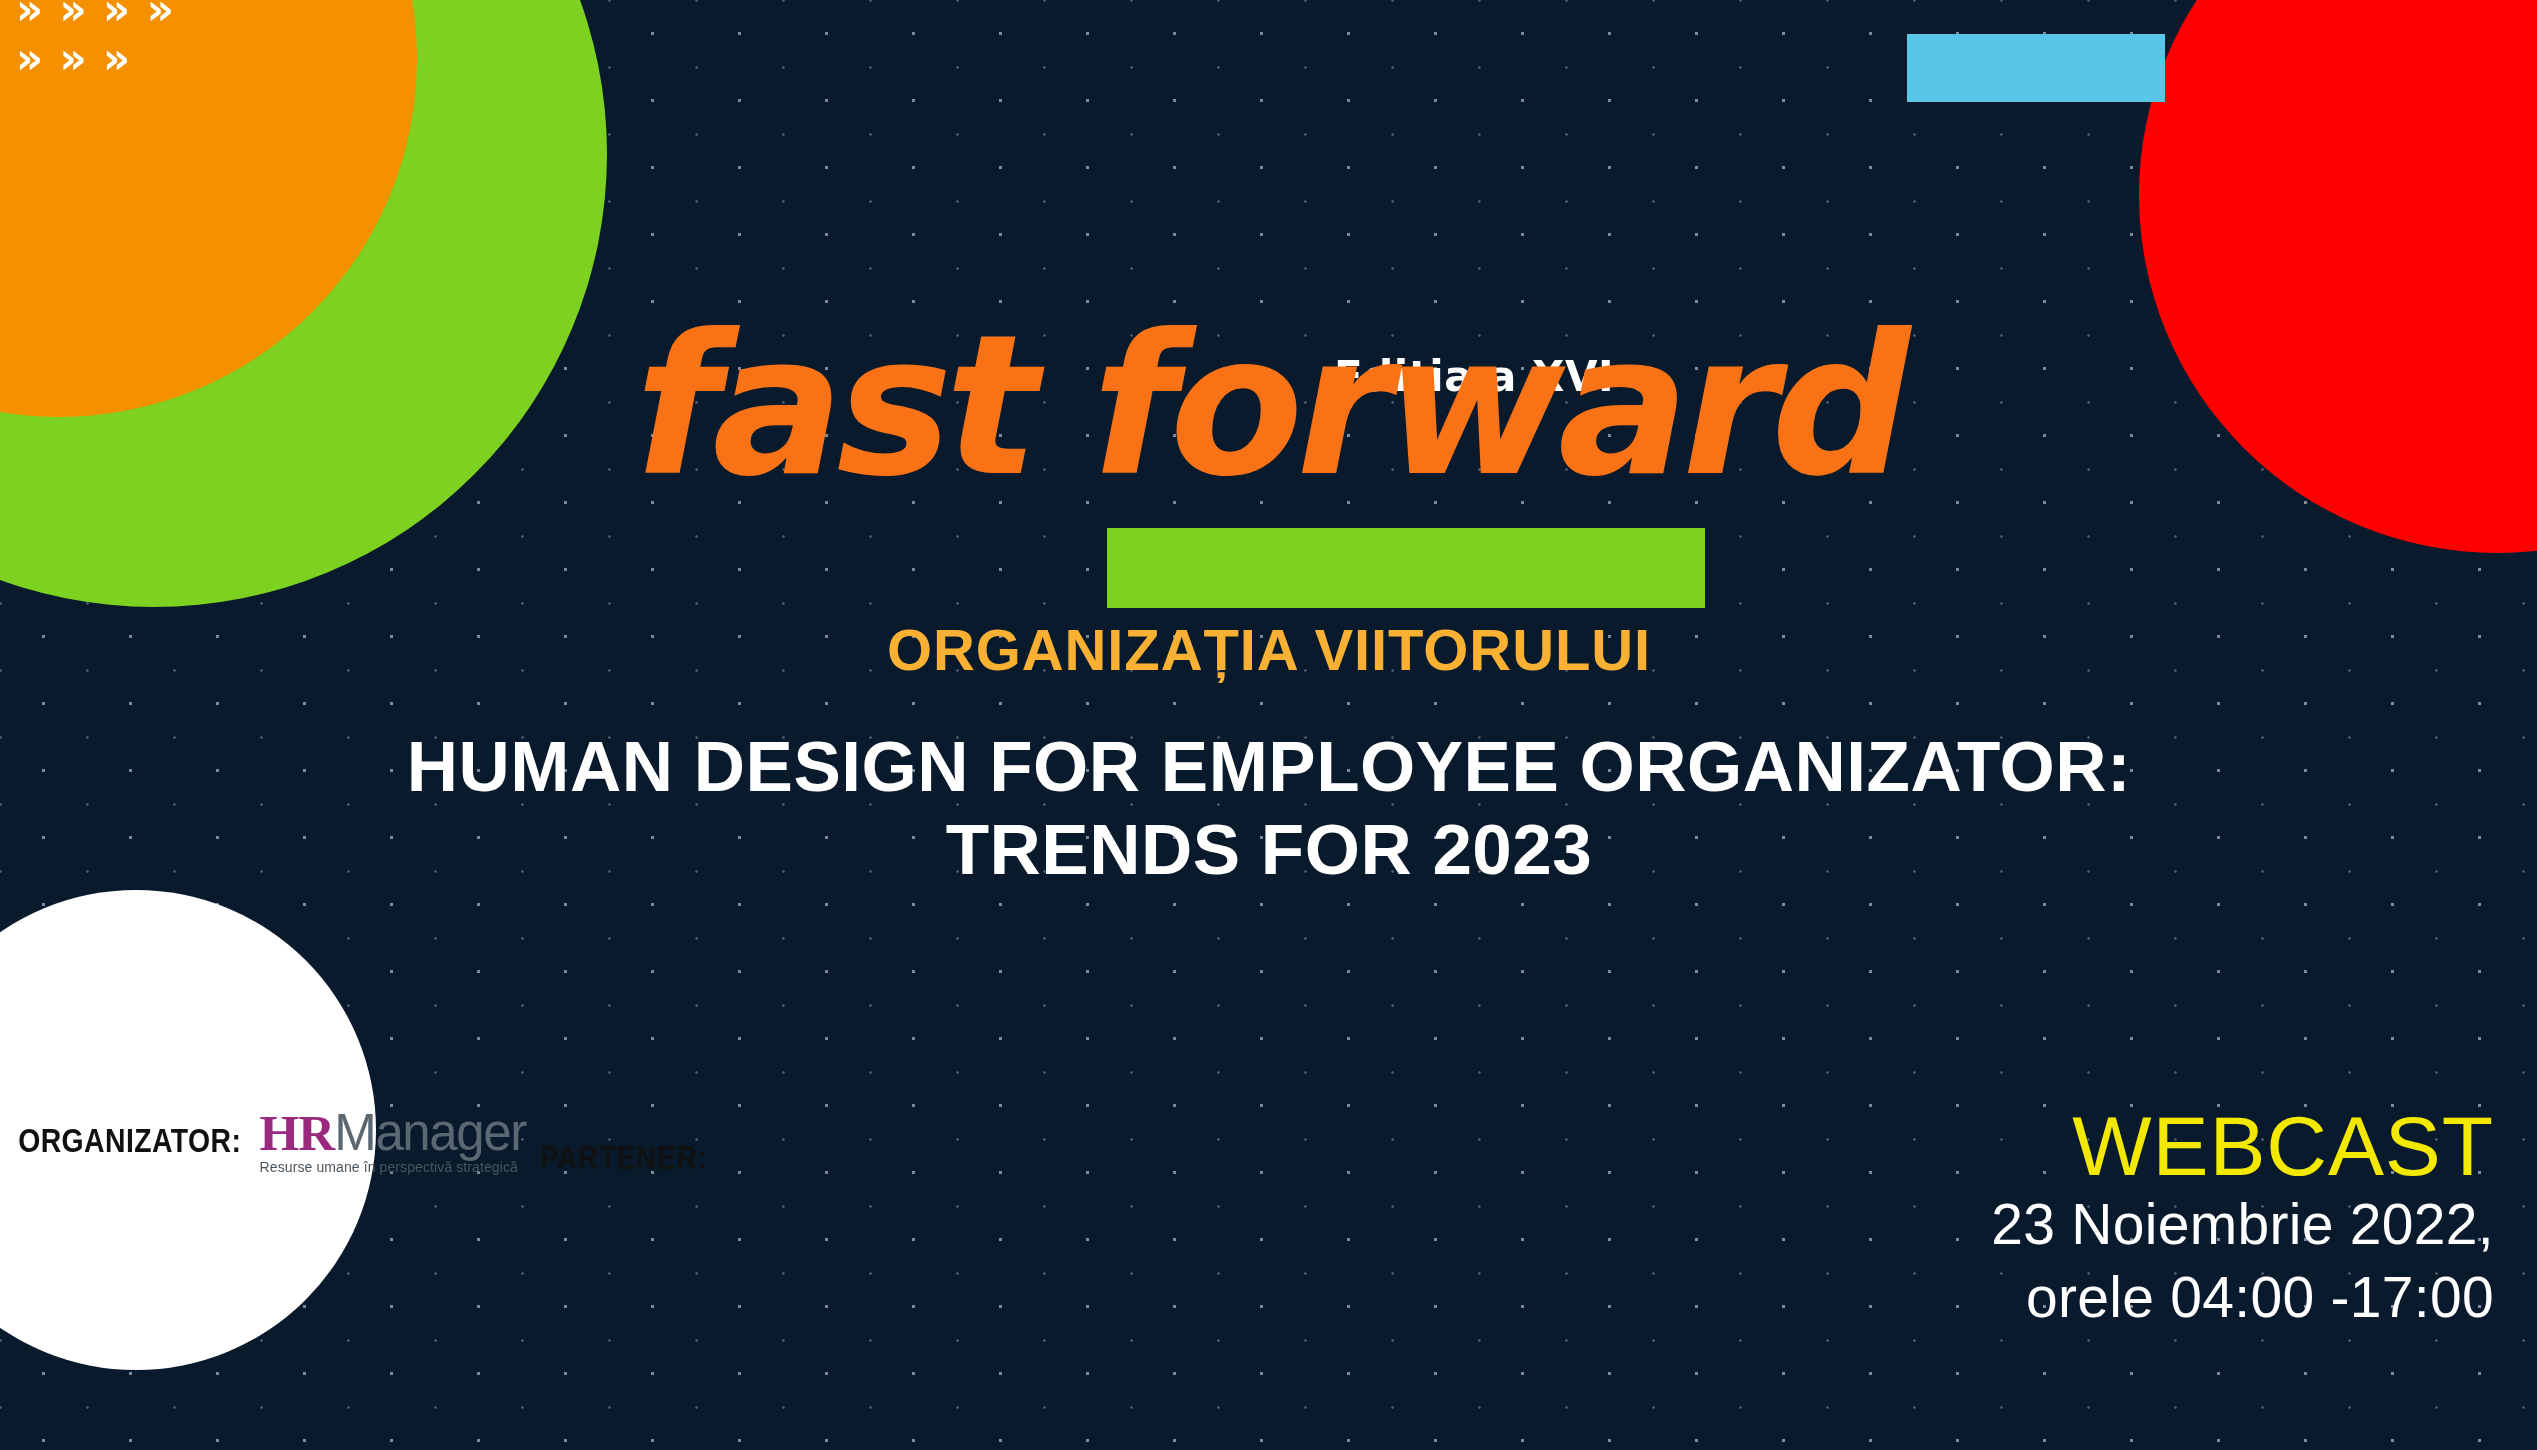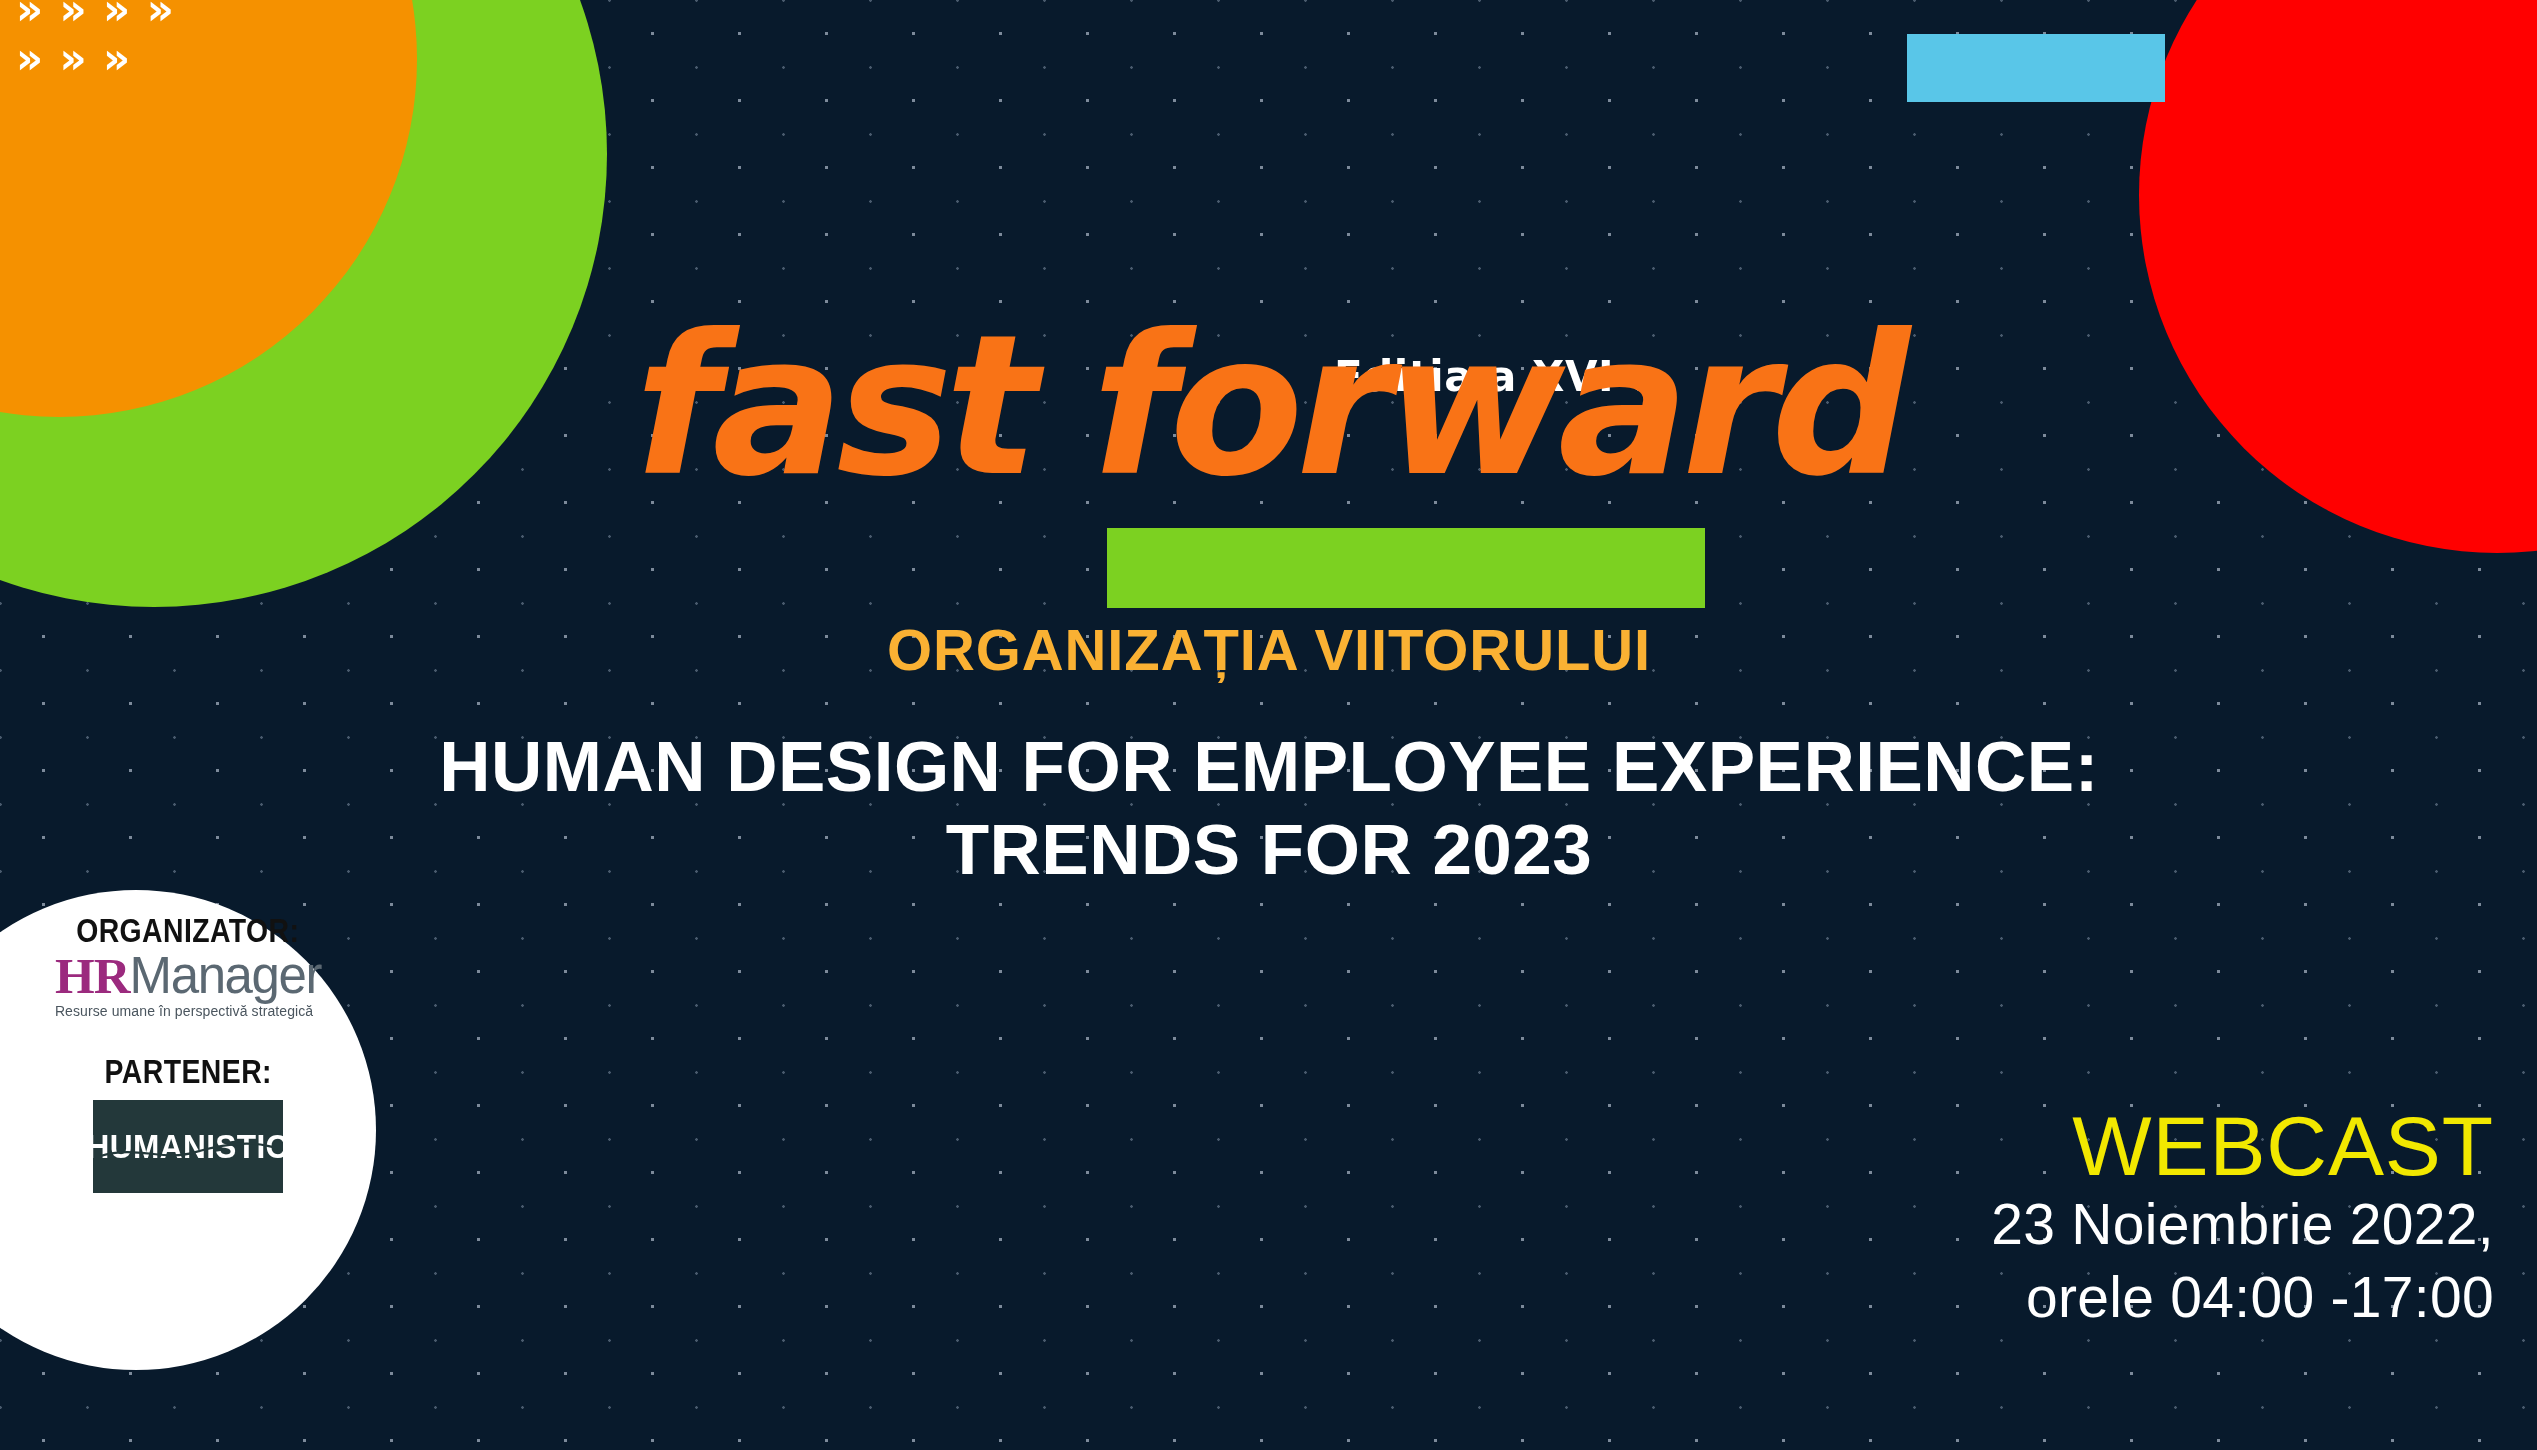--- a/index.html
+++ b/index.html
@@ -188,21 +188,21 @@
     z-index: 7;
   }
   .org-inner {
     position: absolute;
     left: 104px;
     top: 0;
     width: 376px;
     height: 480px;
     padding-top: 22px;
     display: flex;
-    flex-direction: column;
+    flex-direction: row;
     align-items: center;
   }
   .org-label,
   .partner-label {
     color: #111111;
     font-family: "Liberation Sans", sans-serif;
     font-size: 33px;
     font-weight: 700;
     letter-spacing: 0.5px;
     transform: scaleX(0.86);
@@ -323,21 +323,21 @@
   <div class="tr-blue-rect"></div>
 
   <div class="logo-block">
     <div class="green-underline"></div>
     <div class="ff-wordmark">fast forward</div>
     <div class="edition">Ediția a XVI-a</div>
   </div>
 
   <div class="subhead">ORGANIZAȚIA VIITORULUI</div>
   <div class="main-title">
-    <div>HUMAN DESIGN FOR EMPLOYEE EXPERIENCE:</div>
+    <div>HUMAN DESIGN FOR EMPLOYEE ORGANIZATOR:</div>
     <div>TRENDS FOR 2023</div>
   </div>
 
   <div class="org-circle">
     <div class="org-inner">
 
       <div class="org-label">ORGANIZATOR:</div>
 
       <div class="hr-logo">
         <div class="hr-logo-main">

